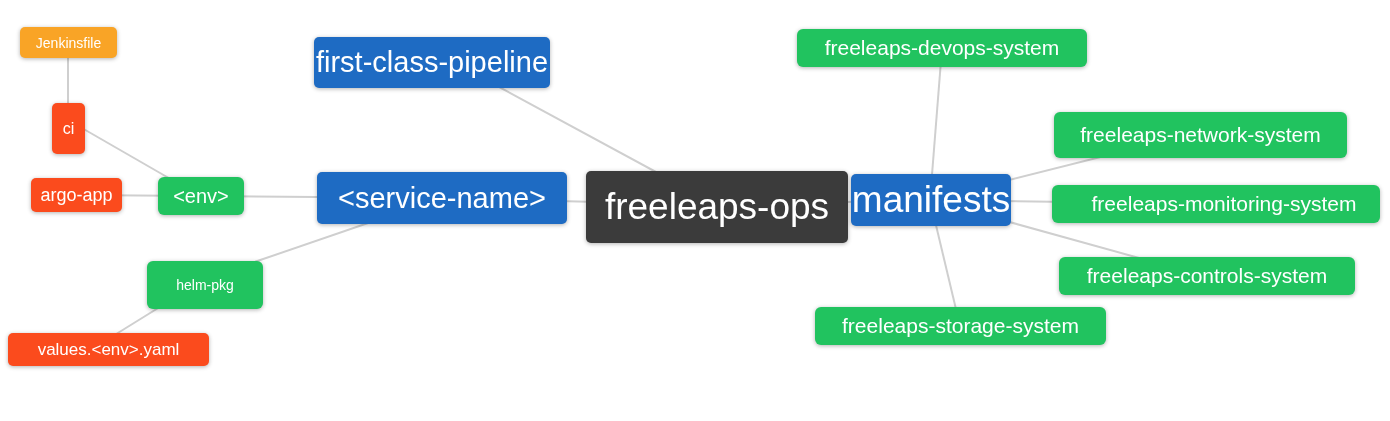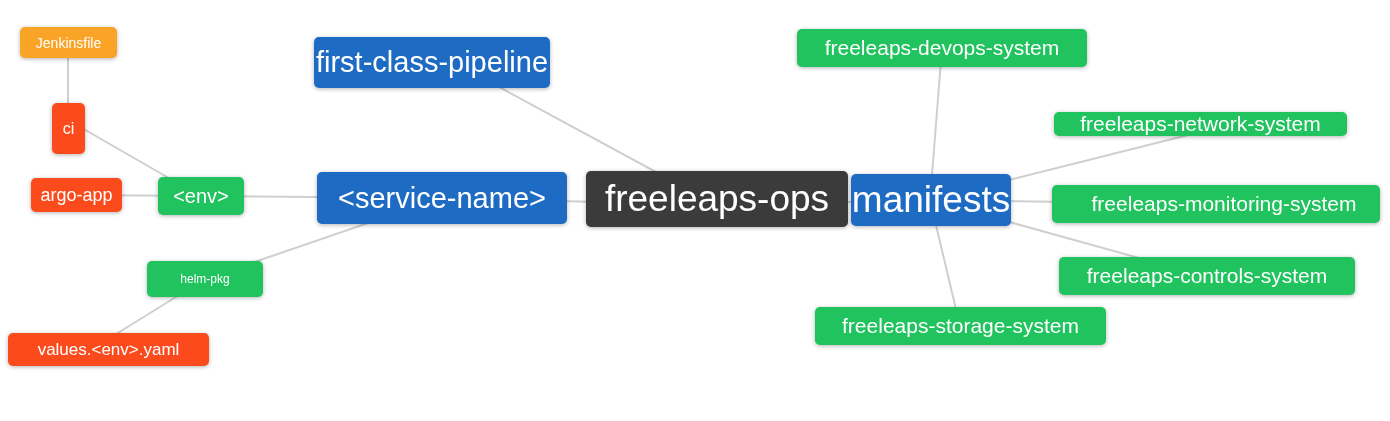--- a/index.html
+++ b/index.html
@@ -17,21 +17,21 @@
     display:flex;align-items:center;justify-content:center;
     color:#ffffff;
     border-radius:5px;
     box-shadow:0 1px 4px rgba(0,0,0,0.30);
     white-space:nowrap;
     box-sizing:border-box;
     cursor:default;
     user-select:none;
   }
   .c-blue{background:#1e6bc3;}
-  .c-green{background:#21c35f;}
+  .c-green{background:#21c35f;border-radius:6px;}
   .c-red{background:#fb4b1d;}
   .c-amber{background:#f9a426;}
   .c-dark{background:#3b3b3b;}
 </style>
 </head>
 <body>
 
 <div class="canvas">
 
   <svg class="edges" viewBox="0 0 1390 421">
@@ -56,31 +56,31 @@
   <div class="node c-red" style="left:52px;top:103px;width:33px;height:51px;font-size:16px;">ci</div>
 
   <div class="node c-green" style="left:158px;top:177px;width:86px;height:38px;font-size:20px;">&lt;env&gt;</div>
 
   <div class="node c-red" style="left:31px;top:178px;width:91px;height:34px;font-size:18px;">argo-app</div>
 
   <div class="node c-blue" style="left:314px;top:37px;width:236px;height:51px;font-size:29px;">first-class-pipeline</div>
 
   <div class="node c-blue" style="left:317px;top:172px;width:250px;height:52px;font-size:29px;">&lt;service-name&gt;</div>
 
-  <div class="node c-dark" style="left:586px;top:171px;width:262px;height:56px;font-size:37px;">freeleaps-ops</div>
+  <div class="node c-dark" style="left:586px;top:171px;width:262px;height:72px;font-size:37px;">freeleaps-ops</div>
 
   <div class="node c-blue" style="left:851px;top:174px;width:160px;height:52px;font-size:37px;">manifests</div>
 
-  <div class="node c-green" style="left:147px;top:261px;width:116px;height:36px;font-size:12px;text-align:center;">helm-pkg</div>
+  <div class="node c-green" style="left:147px;top:261px;width:116px;height:48px;font-size:14px;text-align:center;">helm-pkg</div>
 
   <div class="node c-red" style="left:8px;top:333px;width:201px;height:33px;font-size:17px;">values.&lt;env&gt;.yaml</div>
 
   <div class="node c-green" style="left:797px;top:29px;width:290px;height:38px;font-size:21px;">freeleaps-devops-system</div>
 
-  <div class="node c-green" style="left:1054px;top:112px;width:293px;height:24px;font-size:21px;">freeleaps-network-system</div>
+  <div class="node c-green" style="left:1054px;top:112px;width:293px;height:46px;font-size:21px;">freeleaps-network-system</div>
 
   <div class="node c-green" style="left:1052px;top:185px;width:328px;height:38px;font-size:21px;padding-left:16px;">freeleaps-monitoring-system</div>
 
   <div class="node c-green" style="left:815px;top:307px;width:291px;height:38px;font-size:21px;">freeleaps-storage-system</div>
 
   <div class="node c-green" style="left:1059px;top:257px;width:296px;height:38px;font-size:21px;">freeleaps-controls-system</div>
 
 </div>
 
 </body></html>

